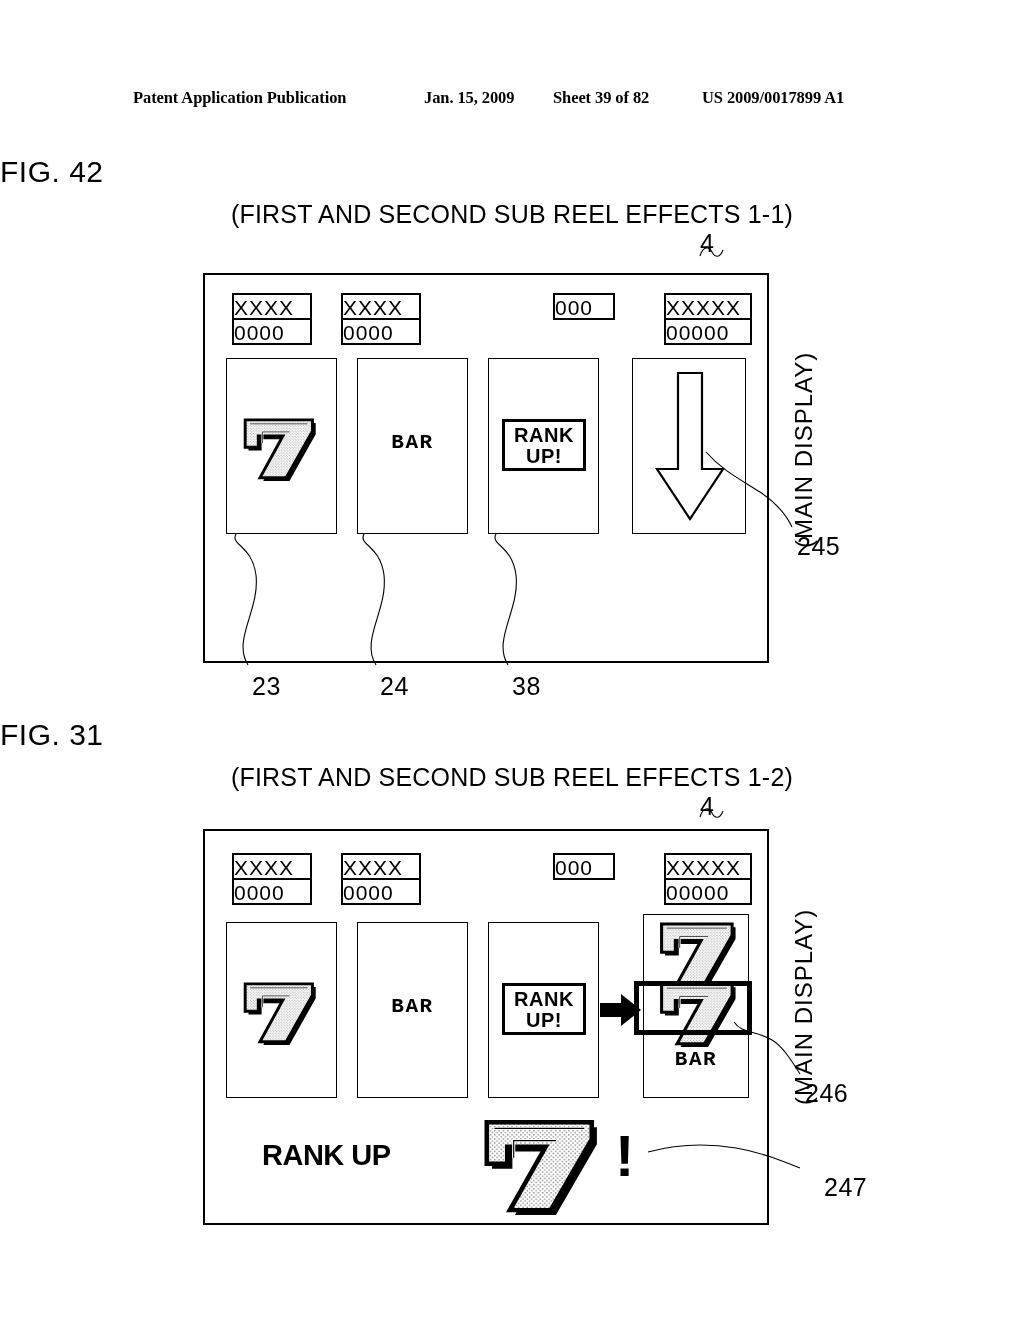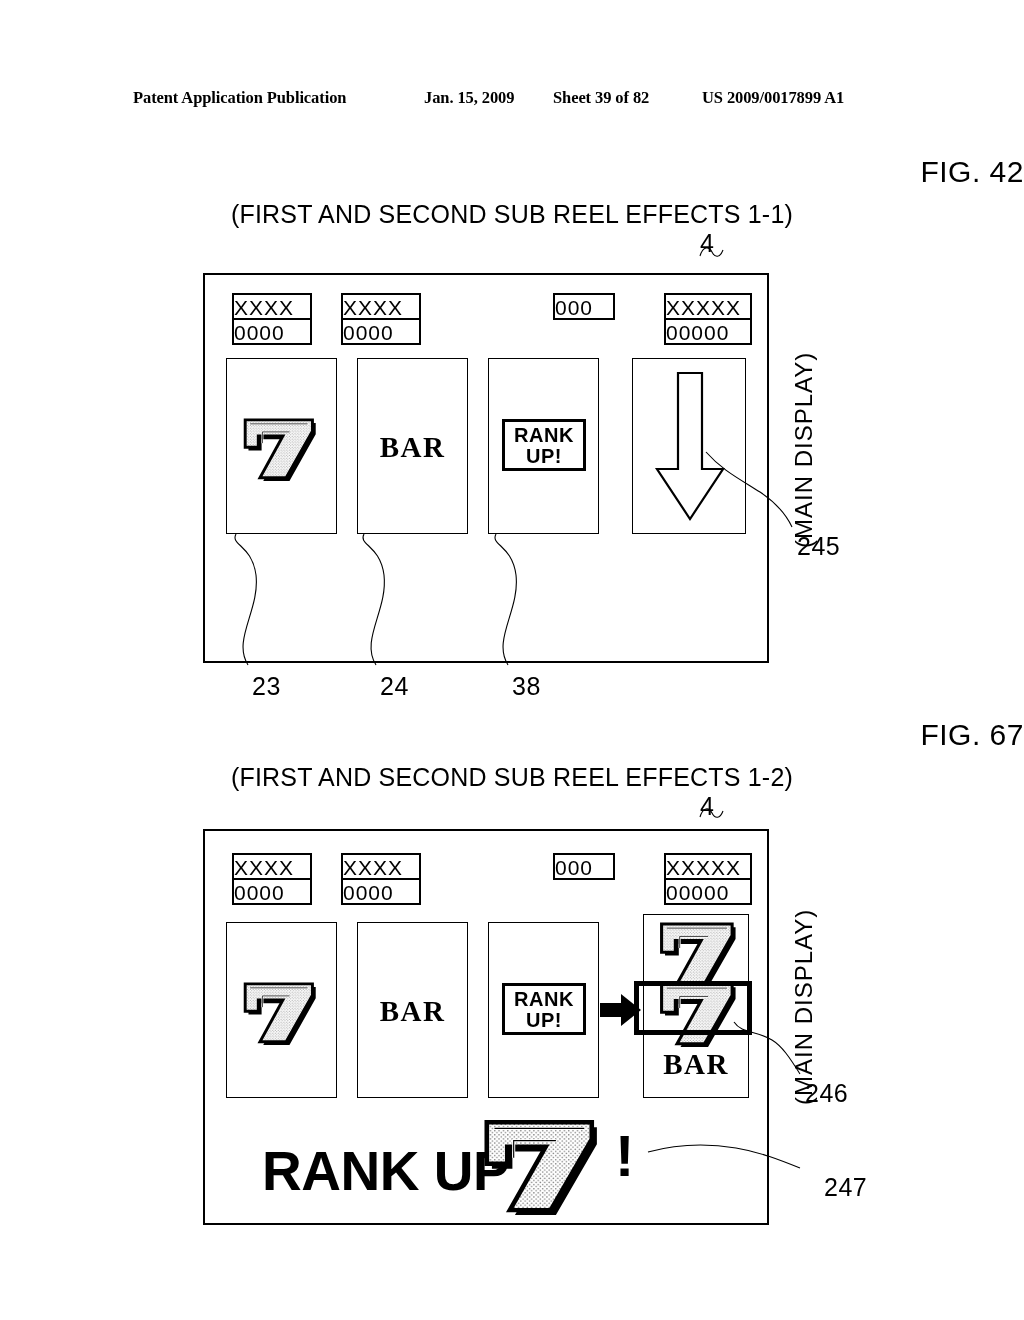--- a/index.html
+++ b/index.html
@@ -32,21 +32,21 @@
   }
   .hdr-pub   { position:absolute; left:133px; top:0; }
   .hdr-date  { position:absolute; left:424px; top:0; }
   .hdr-sheet { position:absolute; left:553px; top:0; }
   .hdr-pat   { position:absolute; left:702px; top:0; }
 
   
   .fig-title {
     position: absolute;
     width: 1024px;
-    text-align: right;
+    text-align: left;
     font-family: "Liberation Sans", sans-serif;
     font-size: 30px;
     letter-spacing: 0.5px;
     white-space: nowrap;
   }
   .fig-subtitle {
     position: absolute;
     width: 1024px;
     text-align: center;
     font-family: "Liberation Sans", sans-serif;
@@ -85,23 +85,23 @@
   .reel {
     position: absolute;
     border: 1.6px solid #000;
     box-sizing: border-box;
     background: #fff;
   }
   .reel-text {
     position: absolute;
     width: 100%;
     text-align: center;
-    font-family: Liberation Serif, serif;
+    font-family: Liberation Mono, monospace;
     font-weight: bold;
-    font-size: 29px;
+    font-size: 21px;
     letter-spacing: 1.5px;
   }
 
   
   .rankup-box {
     position: absolute;
     border: 3px solid #000;
     box-sizing: border-box;
     background: #fff;
     text-align: center;
@@ -159,21 +159,21 @@
     left: 0; top: 0;
     width: 1024px; height: 1320px;
     pointer-events: none;
   }
 
   
   .banner-text {
     position: absolute;
     font-family: "Liberation Sans", sans-serif;
     font-weight: bold;
-    font-size: 55px;
+    font-size: 29px;
     letter-spacing: -0.5px;
     white-space: nowrap;
   }
   .banner-excl {
     position: absolute;
     font-family: "Liberation Sans", sans-serif;
     font-weight: bold;
     font-size: 58px;
     white-space: nowrap;
   }
@@ -247,21 +247,21 @@
   </div>
 </div>
 
 <div class="vert-label" style="left:790px; top:548px;">(MAIN DISPLAY)</div>
 
 <div class="ref-num" style="left:252px; top:672px;">23</div>
 <div class="ref-num" style="left:380px; top:672px;">24</div>
 <div class="ref-num" style="left:512px; top:672px;">38</div>
 <div class="ref-num" style="left:797px; top:532px;text-align:center;">245</div>
 
-<div class="fig-title" style="top:718px;">FIG. 67</div>
+<div class="fig-title" style="top:718px;">FIG. 31</div>
 <div class="fig-subtitle" style="top:763px;">(FIRST AND SECOND SUB REEL EFFECTS 1-2)</div>
 <div class="ref-num" style="left:700px; top:792px;">4</div>
 
 <div class="display-frame" style="left:203px; top:829px; width:566px; height:396px;"></div>
 
 <div class="info-box" style="left:232px; top:853px; width:80px; height:52px;">
   <div class="info-cell top">XXXX</div>
   <div class="info-cell">0000</div>
 </div>
 <div class="info-box" style="left:341px; top:853px; width:80px; height:52px;">

